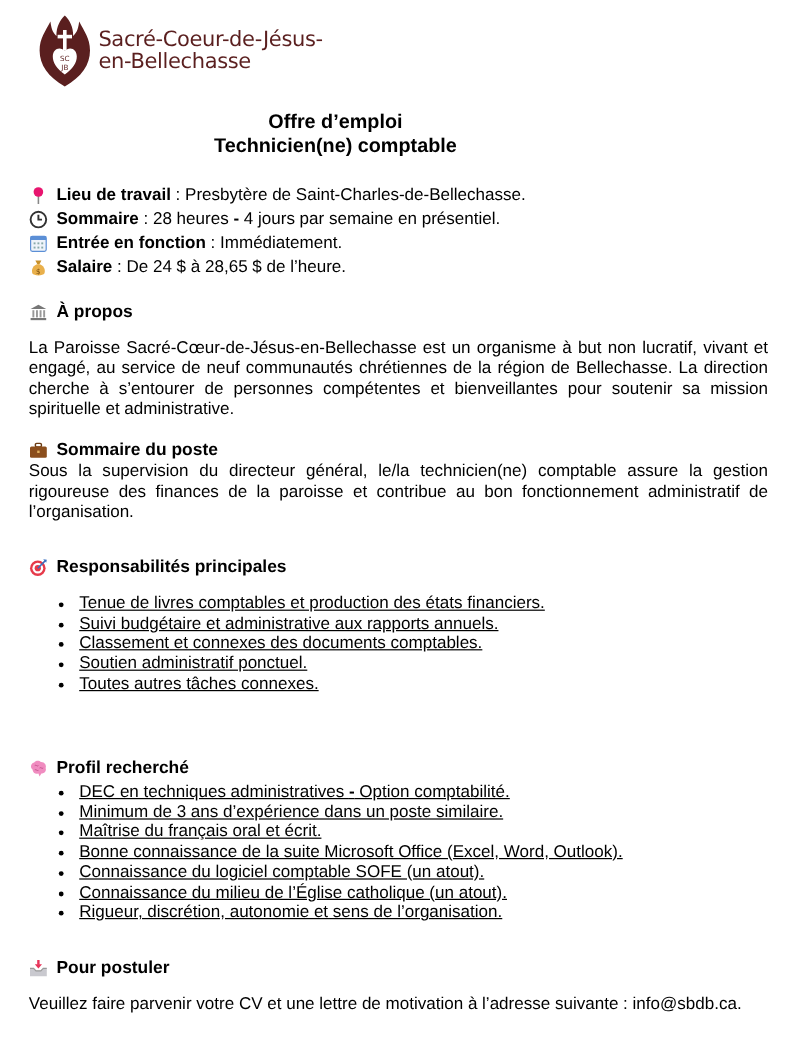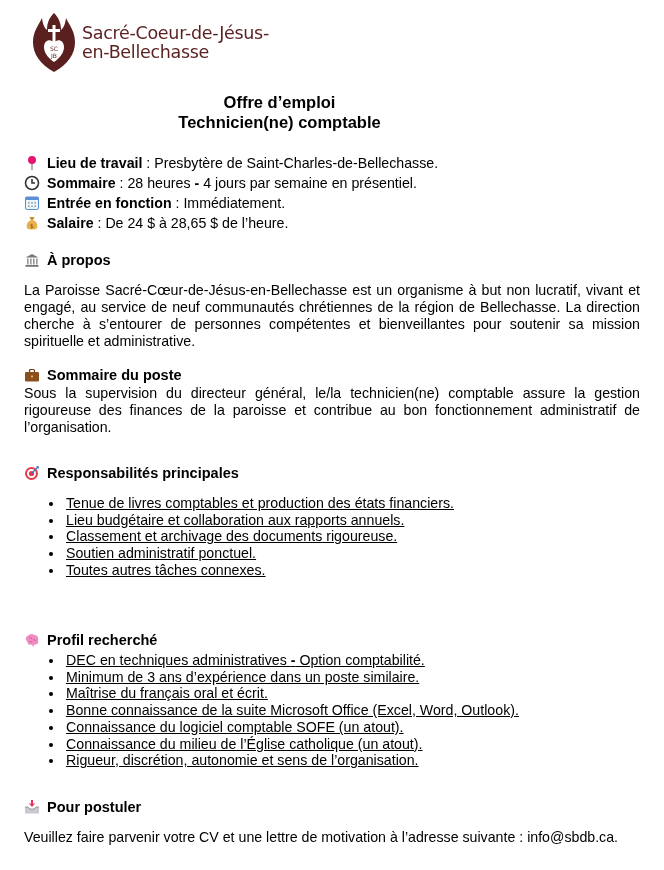--- a/index.html
+++ b/index.html
@@ -144,22 +144,22 @@
           <circle cx="7.5" cy="8.5" r="4.5" fill="#fff"></circle>
           <circle cx="7.5" cy="8.5" r="2.6" fill="#e63a4a"></circle>
           <path d="M7.5 8.5 L14 2" stroke="#3a70c0" stroke-width="1.3"></path>
           <path d="M12 1 L15 1.5 L14.5 4 Z" fill="#3a70c0"></path>
         </svg>
     </span>
     <span>Responsabilités principales</span>
   </div>
   <ul style="margin-top:14px;">
     <li>Tenue de livres comptables et production des états financiers.</li>
-    <li>Lieu budgétaire et collaboration aux rapports annuels.</li>
-    <li>Classement et archivage des documents rigoureuse.</li>
+    <li>Suivi budgétaire et administrative aux rapports annuels.</li>
+    <li>Classement et connexes des documents comptables.</li>
     <li>Soutien administratif ponctuel.</li>
     <li>Toutes autres tâches connexes.</li>
   </ul>
 </div>
 
 <div class="block" style="top:628px;">
   <div class="h">
     <span class="ico">
       <svg viewBox="0 0 16 16">
           <path d="M3 9 C1 8 1.5 4 4.5 3.5 C5.5 1.5 9 1.5 10 3 C13 2.8 15 5.5 14 8 C15 10.5 13 13 10.5 12.5 L9 15 L8 12.5 C6 13.5 3.5 12.5 3 9 Z" fill="#f08cc0"></path>

